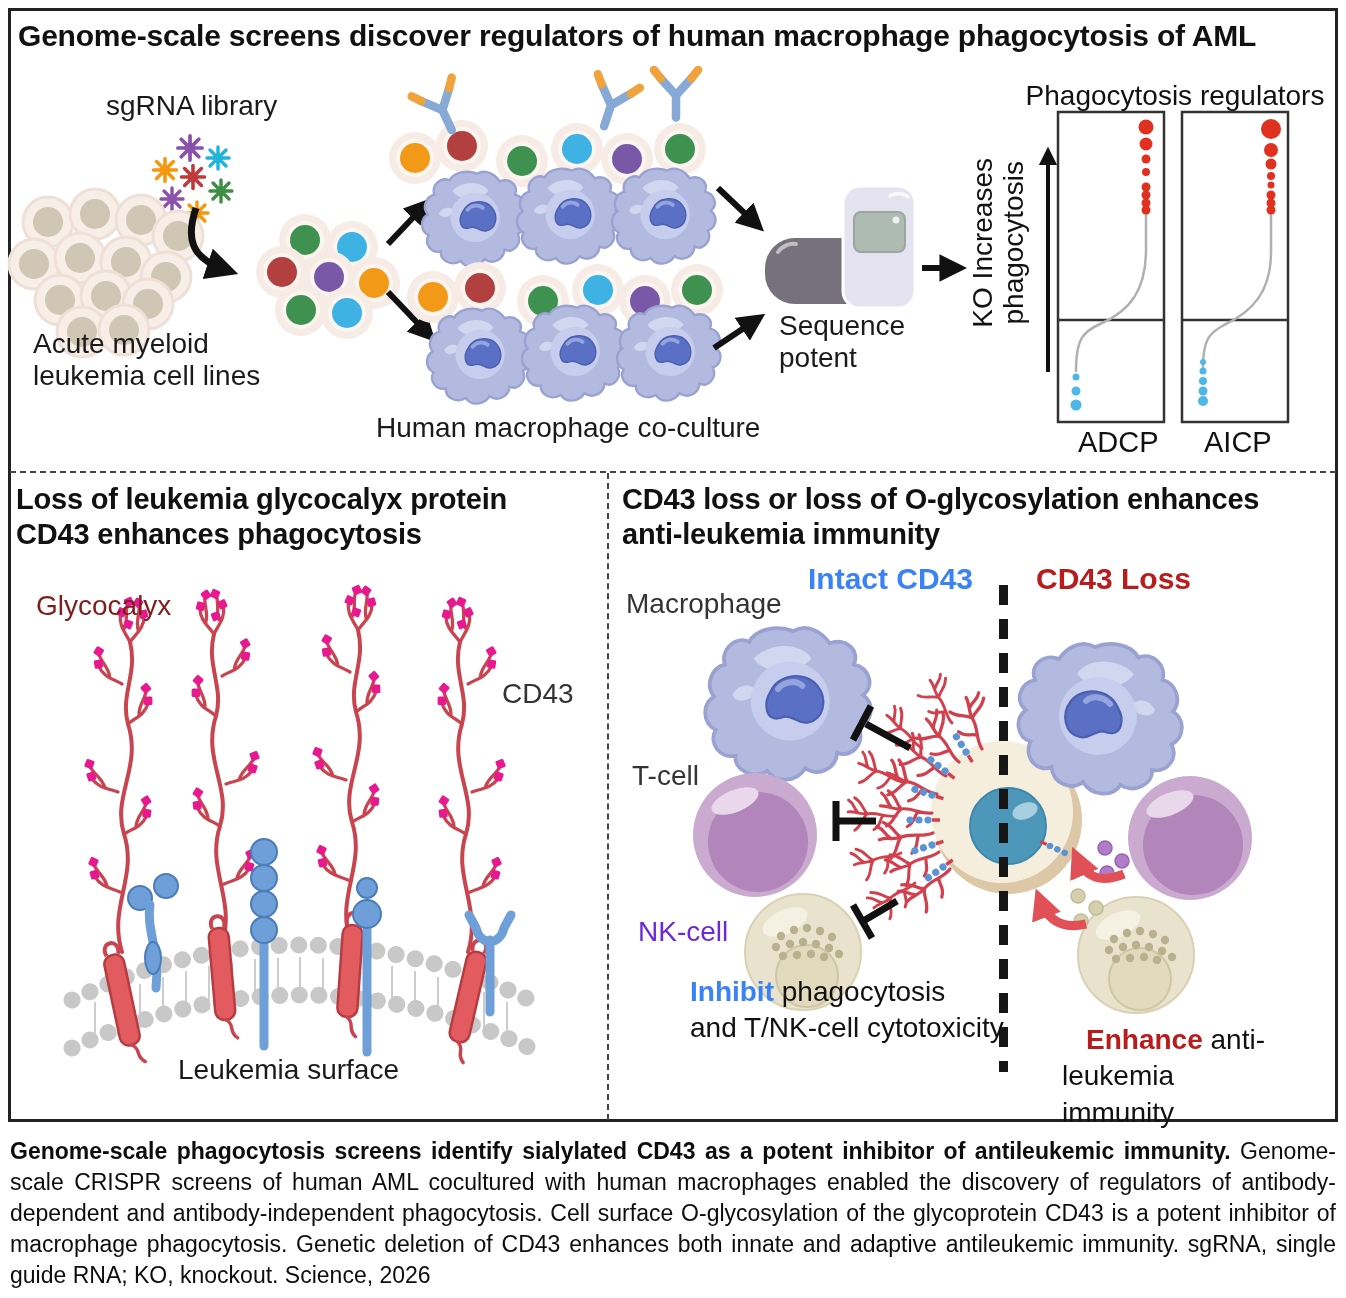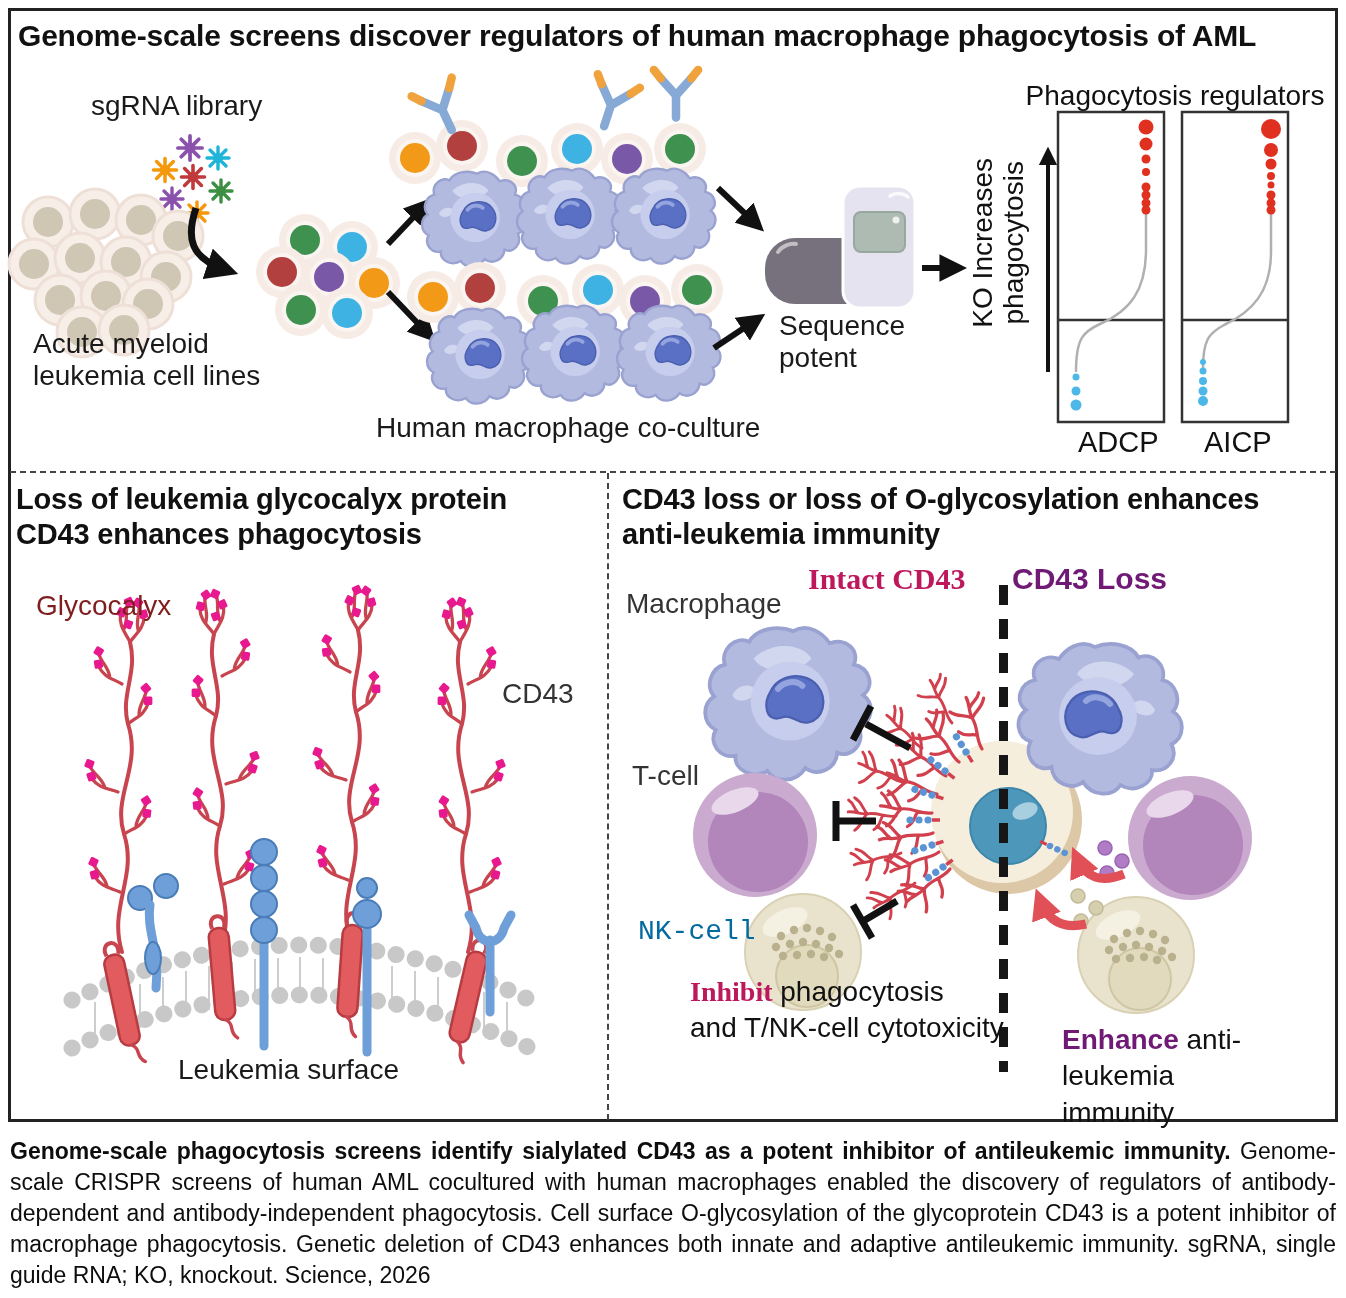--- a/index.html
+++ b/index.html
@@ -8,22 +8,22 @@
   .figbox{position:absolute;left:8px;top:8px;width:1324px;height:1108px;border:3px solid #222;background:#fff;}
   .lbl{position:absolute;font-size:28px;color:#1a1a1a;white-space:pre-line;line-height:1.14;}
   .title{position:absolute;font-size:29px;font-weight:bold;color:#111;letter-spacing:-0.2px;white-space:pre-line;line-height:1.2;}
   .hdivider{position:absolute;left:10px;top:471px;width:1326px;border-top:2px dashed #444;}
   .vdivider{position:absolute;left:607px;top:473px;height:647px;border-left:2px dashed #444;}
   .artsvg{position:absolute;left:0;top:0;}
   .vlabel{position:absolute;left:868px;top:212px;width:262px;text-align:center;font-size:28px;line-height:1.1;
           transform:rotate(-90deg);white-space:pre-line;}
   .plots-title{position:absolute;left:1012px;top:80px;width:326px;text-align:center;font-size:28px;}
   .plot-lbl{position:absolute;font-size:29px;margin-left:8px;}
-  .blue-b{color:#be185d;font-weight:bold;font-family:Liberation Serif, serif;}
-  .red-b{color:#701a75;font-weight:bold;}
+  .blue-b{color:#3b82f6;font-weight:bold;}
+  .red-b{color:#b91c1c;font-weight:bold;margin-left:24px;}
   .side-hdr{position:absolute;font-size:30px;font-weight:bold;white-space:pre;}
   .thickdash{position:absolute;left:999px;top:585px;width:9px;height:487px;
              background:repeating-linear-gradient(to bottom,#161616 0 20px,transparent 20px 34px);}
   .outcome{position:absolute;font-size:28px;line-height:1.3;white-space:pre-line;}
   .caption{position:absolute;left:10px;top:1136px;width:1326px;font-size:23px;line-height:1.35;
            text-align:justify;color:#0d0d0d;}
   .caption .lead{font-weight:bold;}
 </style>
 </head>
 <body>
@@ -425,21 +425,21 @@
           <circle cx="1096" cy="908" r="7"></circle>
           <circle cx="1081" cy="921" r="7"></circle>
       </g>
       <path d="M1124,874 Q1090,888 1077,858" fill="none" stroke="#e05056" stroke-width="9" marker-end="url(#mr)"></path>
       <path d="M1086,924 Q1052,932 1040,900" fill="none" stroke="#e05056" stroke-width="9" marker-end="url(#mr)"></path>
     </g>
   </svg>
 
   <div class="title" style="left:18px;top:18px;width:1310px;font-size:30px;">Genome-scale screens discover regulators of human macrophage phagocytosis of AML</div>
 
-  <div class="lbl" style="left:91px;top:90px;">sgRNA library</div>
+  <div class="lbl" style="left:106px;top:90px;">sgRNA library</div>
   <div class="lbl" style="left:33px;top:328px;">Acute myeloid
 leukemia cell lines</div>
   <div class="lbl" style="left:376px;top:412px;">Human macrophage co-culture</div>
   <div class="lbl" style="left:779px;top:310px;">Sequence
 potent</div>
   <div class="vlabel">KO Increases
 phagocytosis</div>
   <div class="plots-title">Phagocytosis regulators</div>
   <div class="plot-lbl" style="left:1070px;top:426px;">ADCP</div>
   <div class="plot-lbl" style="left:1196px;top:426px;">AICP</div>
@@ -454,21 +454,21 @@
   <div class="lbl" style="left:178px;top:1054px;">Leukemia surface</div>
 
   <div class="title" style="left:622px;top:482px;width:700px;">CD43 loss or loss of O-glycosylation enhances
 anti-leukemia immunity</div>
   <div class="side-hdr blue-b" style="left:808px;top:562px;">Intact CD43</div>
   <div class="side-hdr red-b" style="left:1012px;top:562px;">CD43 Loss</div>
   <div class="thickdash"></div>
 
   <div class="lbl" style="left:626px;top:588px;color:#333;">Macrophage</div>
   <div class="lbl" style="left:632px;top:760px;color:#333;">T-cell</div>
-  <div class="lbl" style="left:638px;top:916px;color:#0369a1;font-family:Liberation Mono, monospace;">NK-cell</div>
+  <div class="lbl" style="left:638px;top:916px;color:#6d28d9;">NK-cell</div>
 
   <div class="outcome" style="left:690px;top:962px;margin-top:12px;"><span class="blue-b">Inhibit</span><span> phagocytosis
 and T/NK-cell cytotoxicity</span></div>
   <div class="outcome" style="left:1062px;top:1022px;"><span class="red-b">Enhance</span><span> anti-leukemia
 immunity</span></div>
 
   <div class="caption"><span class="lead">Genome-scale phagocytosis screens identify sialylated CD43 as a potent inhibitor of antileukemic immunity.</span><span> Genome-scale CRISPR screens of human AML cocultured with human macrophages enabled the discovery of regulators of antibody-dependent and antibody-independent phagocytosis. Cell surface O-glycosylation of the glycoprotein CD43 is a potent inhibitor of macrophage phagocytosis. Genetic deletion of CD43 enhances both innate and adaptive antileukemic immunity. sgRNA, single guide RNA; KO, knockout. Science, 2026</span></div>
 </div>
 
 </body></html>

